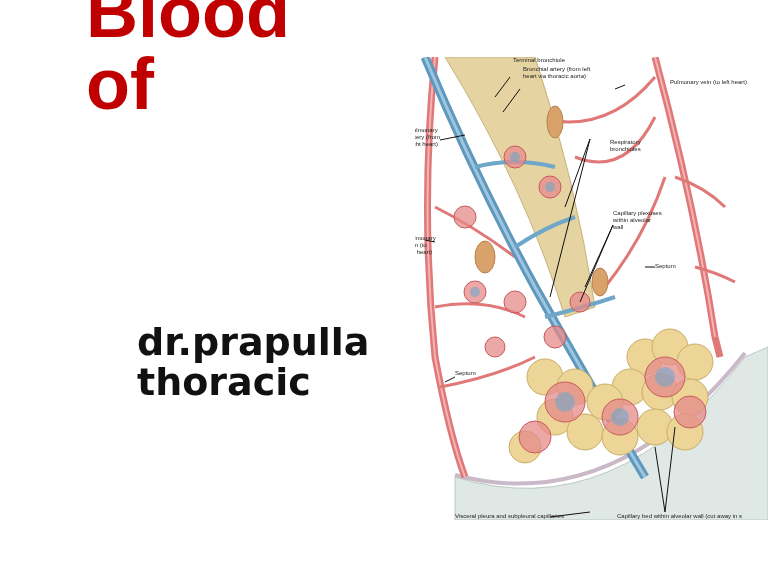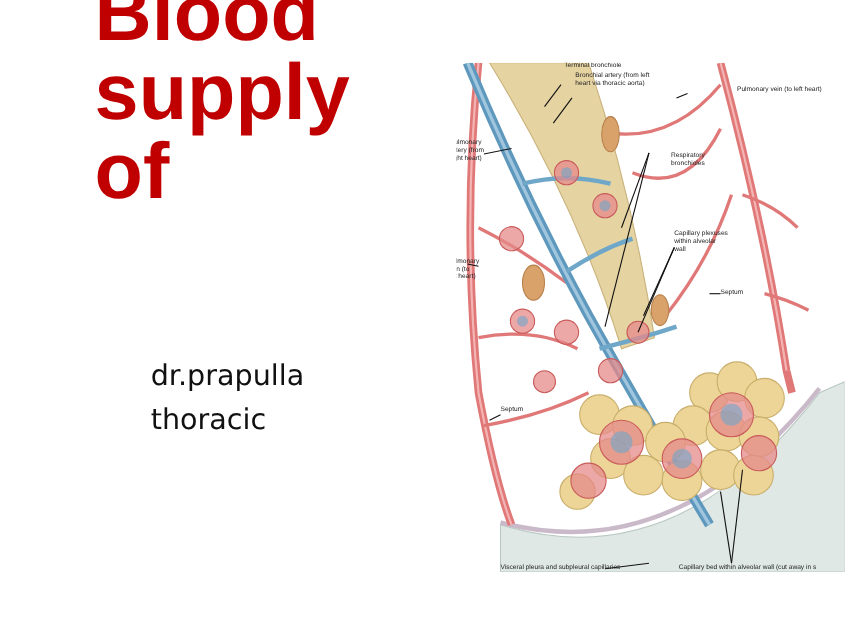--- a/index.html
+++ b/index.html
@@ -11,39 +11,38 @@
     .title {
       position: absolute; left: 86px; top: -24px;
       color: #c00000; font-family: "Liberation Sans", sans-serif;
       font-weight: bold; font-size: 72px; line-height: 72px;
       margin: 0;
     }
     .title span { display: block; }
     .subtitle {
       position: absolute; left: 137px; top: 322px;
       color: #111; font-family: "DejaVu Sans", sans-serif;
-      font-size: 26px; line-height: 40px;
+      font-size: 38px; line-height: 40px; font-weight: bold;
     }
     .subtitle span { display: block; }
     .figure {
       position: absolute; left: 415px; top: 57px; width: 353px; height: 463px;
       overflow: hidden; background: #fff;
     }
     .figure svg { position: absolute; left: 0; top: 0; }
     .lbl {
       position: absolute; font-family: "Liberation Sans", sans-serif;
       font-size: 6px; line-height: 7px; color: #222; white-space: pre-line;
     }
   </style>
 </head>
 <body>
 
 <h1 class="title">
   <span>Blood</span>
-  <span>supply</span>
   <span>of</span>
 </h1>
 
 <div class="subtitle">
   <span>dr.prapulla</span>
   <span>thoracic</span>
 </div>
 
 <div class="figure">
   <svg width="353" height="463" viewBox="0 0 353 463">

